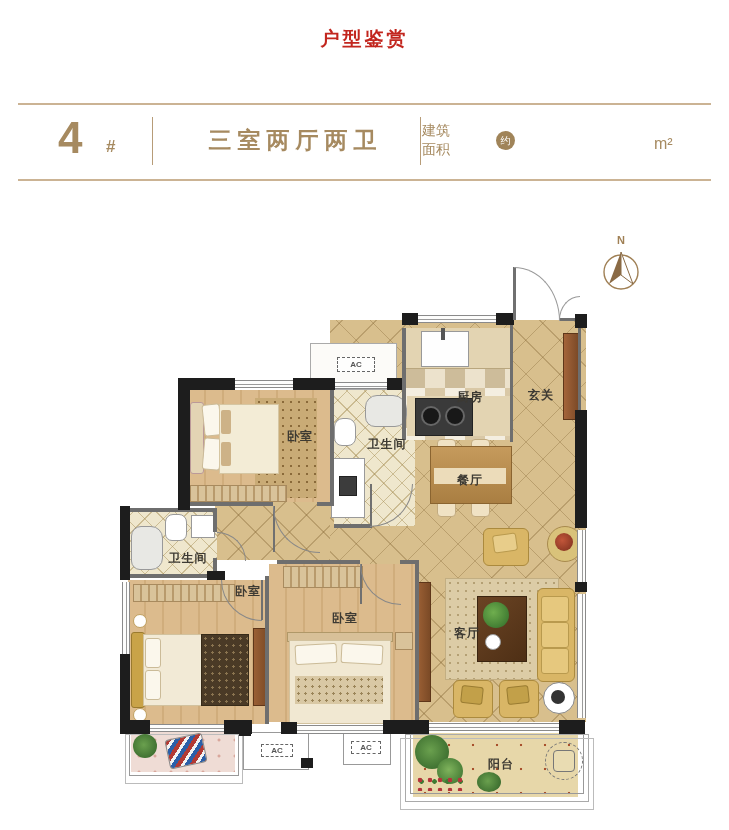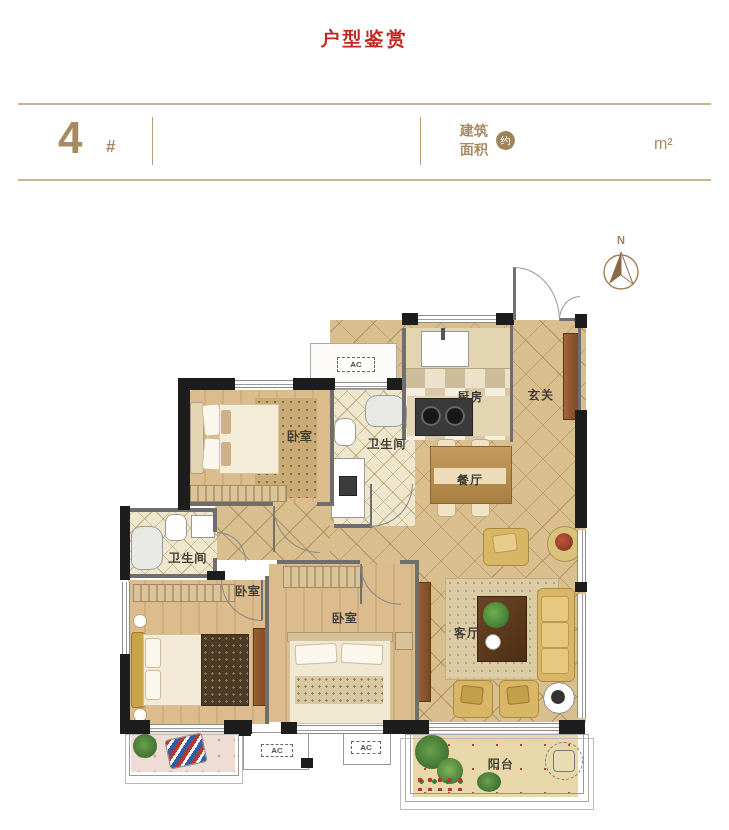--- a/index.html
+++ b/index.html
@@ -8,21 +8,21 @@
   
   .page-title{position:absolute;left:0;top:26px;width:729px;text-align:center;
     color:#c2261e;font-size:19px;font-weight:bold;letter-spacing:3px;}
   .hdr{position:absolute;left:18px;top:103px;width:693px;height:74px;
     border-top:2px solid #cbb394;border-bottom:2px solid #cbb394;color:#a68a60;}
   .hdr .unit-num{position:absolute;left:40px;top:8px;font-size:44px;font-weight:bold;}
   .hdr .unit-hash{position:absolute;left:88px;top:32px;font-size:17px;font-weight:bold;}
   .hdr .vdiv{position:absolute;top:12px;width:1px;height:48px;background:#b79c78;}
   .hdr .layout{position:absolute;left:150px;top:20px;width:255px;text-align:center;
     font-size:23px;font-weight:bold;letter-spacing:6px;}
-  .hdr .area-lbl{position:absolute;left:442px;top:16px;font-size:14px;line-height:19px;font-weight:bold;}
+  .hdr .area-lbl{position:absolute;left:404px;top:16px;font-size:14px;line-height:19px;font-weight:normal;}
   .hdr .approx{position:absolute;left:478px;top:26px;width:19px;height:19px;border-radius:50%;
     background:#a08459;color:#fff;font-size:10px;line-height:19px;text-align:center;}
   .hdr .area-val{position:absolute;left:508px;top:4px;font-size:45px;letter-spacing:1px;}
   .hdr .area-unit{position:absolute;left:636px;top:30px;font-size:16px;}
 
   
   .compass{position:absolute;left:598px;top:234px;width:46px;height:62px;color:#a08055;}
   .compass .n{position:absolute;left:0;top:0;width:46px;text-align:center;font-size:11px;font-weight:bold;}
   .compass svg{position:absolute;left:2px;top:14px;}
 
@@ -58,20 +58,21 @@
 </style>
 </head>
 <body>
 
 <div class="page-title">户型鉴赏</div>
 
 <div class="hdr">
   <div class="unit-num">4</div>
   <div class="unit-hash">#</div>
   <div class="vdiv" style="left:134px;"></div>
+  <div class="layout">三室两厅两卫</div>
   <div class="vdiv" style="left:402px;"></div>
   <div class="area-lbl">
     <div>建筑</div>
     <div>面积</div>
   </div>
   <div class="approx">约</div>
   <div class="area-unit">m²</div>
 </div>
 
 <div class="compass">

